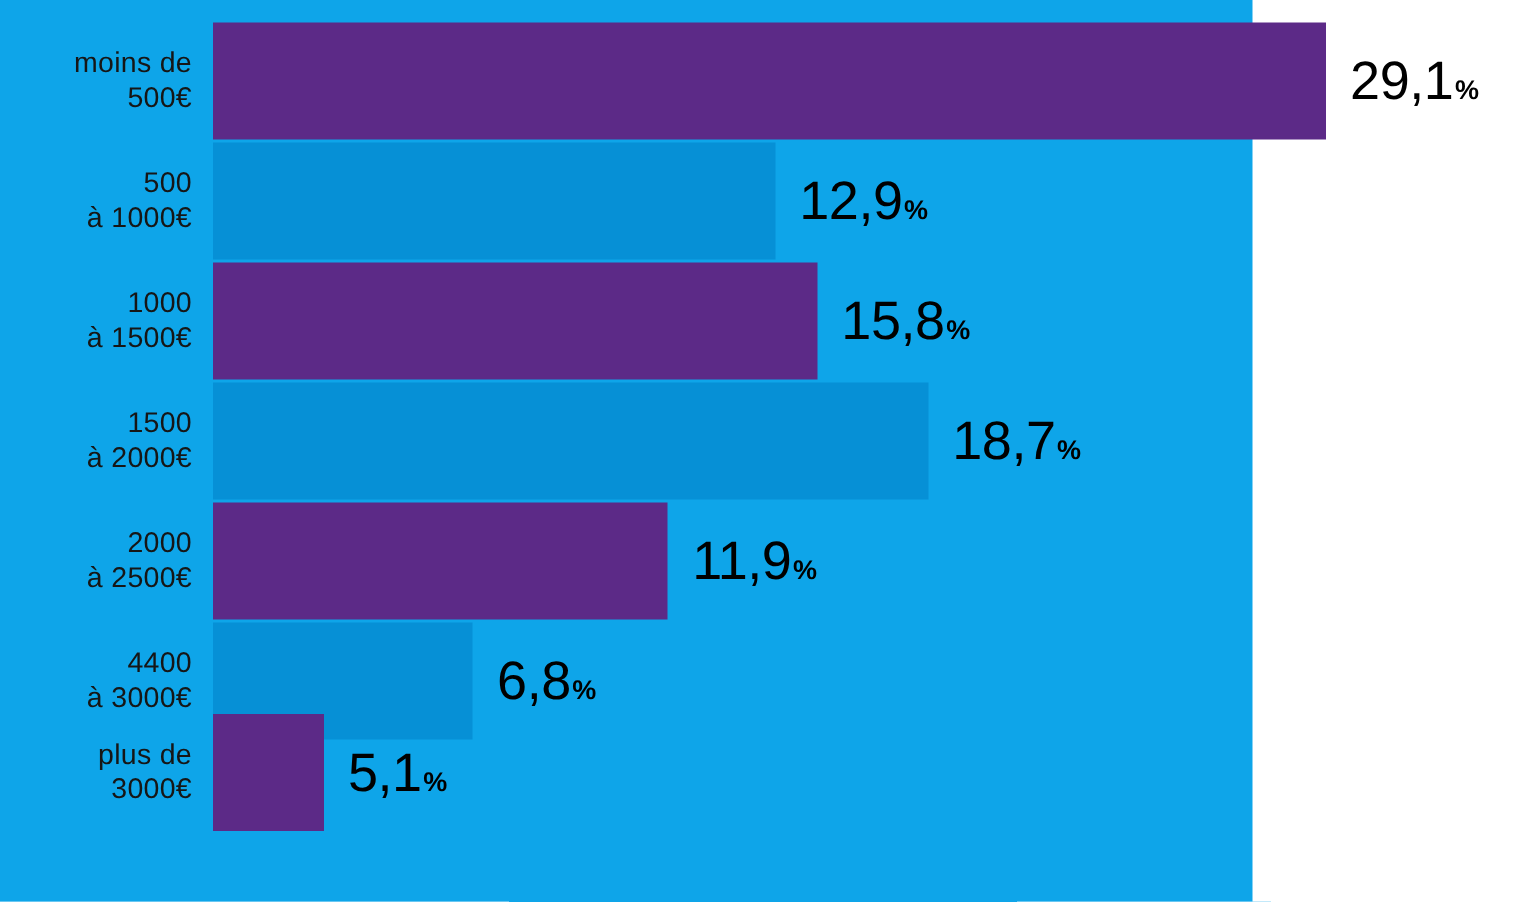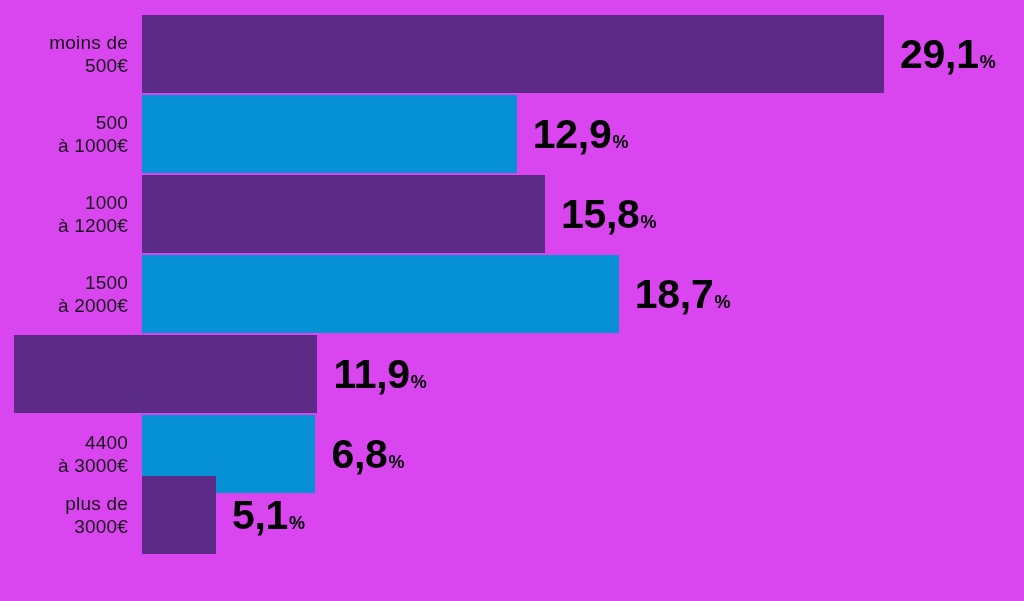--- a/index.html
+++ b/index.html
@@ -9,23 +9,23 @@
   }
   body {
     width: 1024px;
     height: 601px;
     font-family: "Liberation Sans", sans-serif;
     overflow: hidden;
   }
 
   #chart {
     position: relative;
-    width: 1024px;
+    width: 835px;
     height: 601px;
-    background: #d946ef;
+    background: #0ea5e9;
   }
 
   .row {
     position: absolute;
     left: 0;
     width: 1024px;
     display: flex;
     align-items: center;
   }
 
@@ -62,22 +62,22 @@
     font-family: "Liberation Sans", sans-serif;
     font-weight: bold;
     font-size: 30px;
     letter-spacing: -0.3px;
     white-space: nowrap;
     display: inline-flex;
     align-items: baseline;
   }
 
   .value .num {
-    font-size: 41px;
-    font-weight: bold;
+    font-size: 36px;
+    font-weight: normal;
   }
 
   .value .pct {
     font-size: 18px;
     font-weight: bold;
     margin-left: 1px;
   }
 </style>
 </head>
 <body>
@@ -100,41 +100,43 @@
       <div class="bar-area">
         <div class="bar" style="width: 374.85px; height: 78px; background: rgb(6, 144, 214);"></div>
         <div class="value">
           <span class="num">12,9</span>
           <span class="pct">%</span>
         </div>
       </div>
     </div>
     <div class="row" style="top: 175px; height: 78px;">
       <div class="cat-label">1000
-à 1200€</div>
+à 1500€</div>
       <div class="bar-area">
         <div class="bar" style="width: 402.9px; height: 78px; background: rgb(92, 42, 135);"></div>
         <div class="value">
           <span class="num">15,8</span>
           <span class="pct">%</span>
         </div>
       </div>
     </div>
     <div class="row" style="top: 255px; height: 78px;">
       <div class="cat-label">1500
 à 2000€</div>
       <div class="bar-area">
         <div class="bar" style="width: 476.85px; height: 78px; background: rgb(6, 144, 214);"></div>
         <div class="value">
           <span class="num">18,7</span>
           <span class="pct">%</span>
         </div>
       </div>
     </div>
     <div class="row" style="top: 335px; height: 78px;">
+      <div class="cat-label">2000
+à 2500€</div>
       <div class="bar-area">
         <div class="bar" style="width: 303.45px; height: 78px; background: rgb(92, 42, 135);"></div>
         <div class="value">
           <span class="num">11,9</span>
           <span class="pct">%</span>
         </div>
       </div>
     </div>
     <div class="row" style="top: 415px; height: 78px;">
       <div class="cat-label">4400

